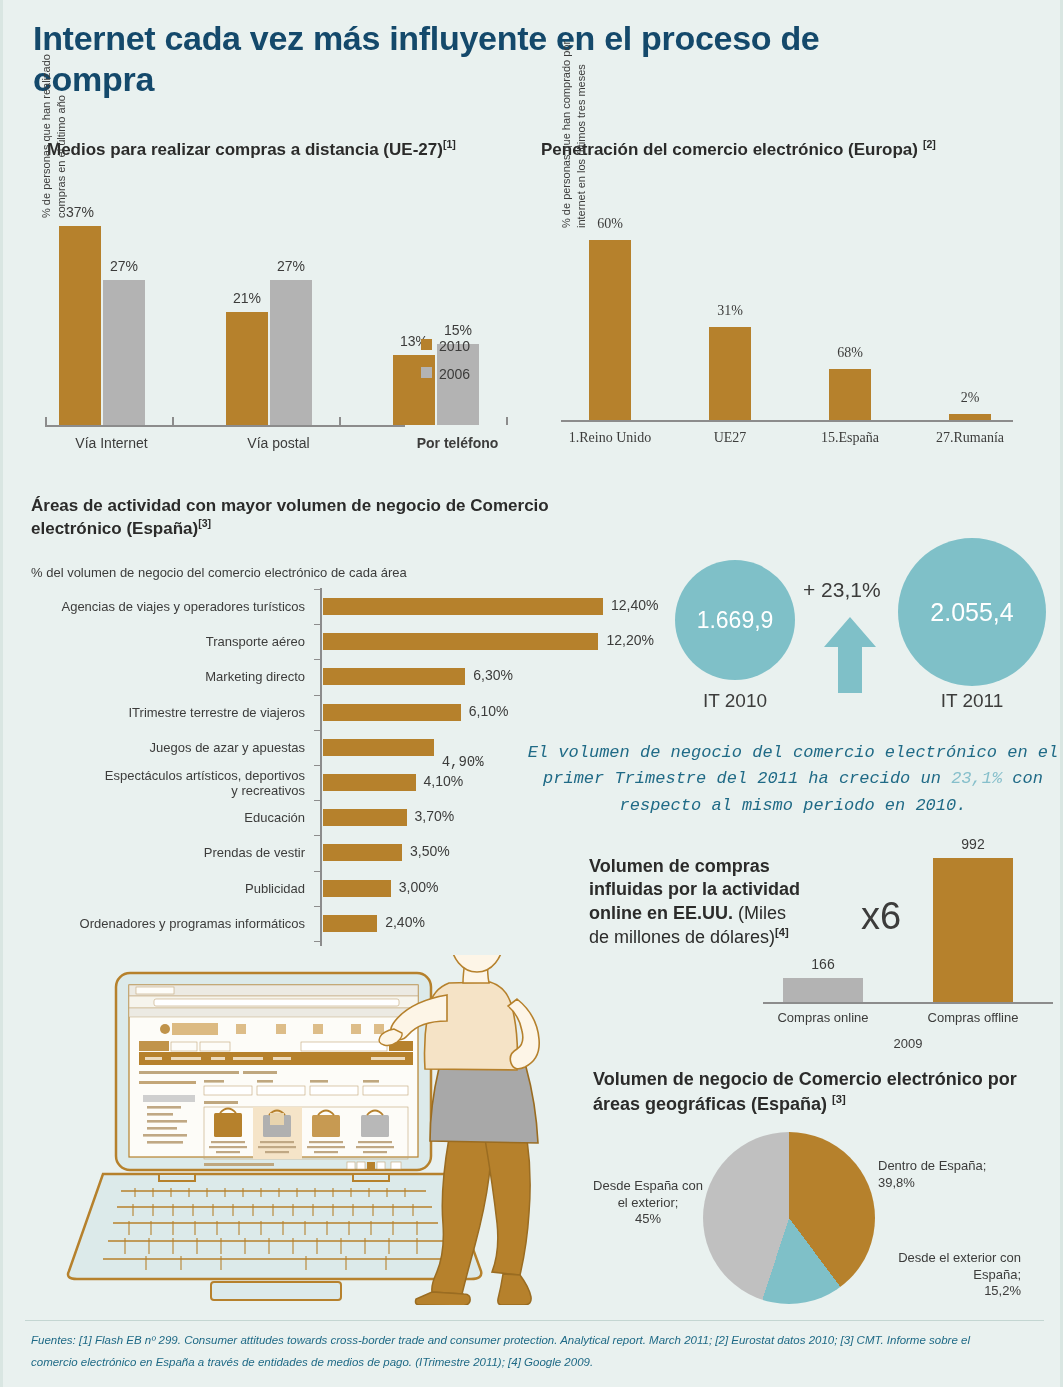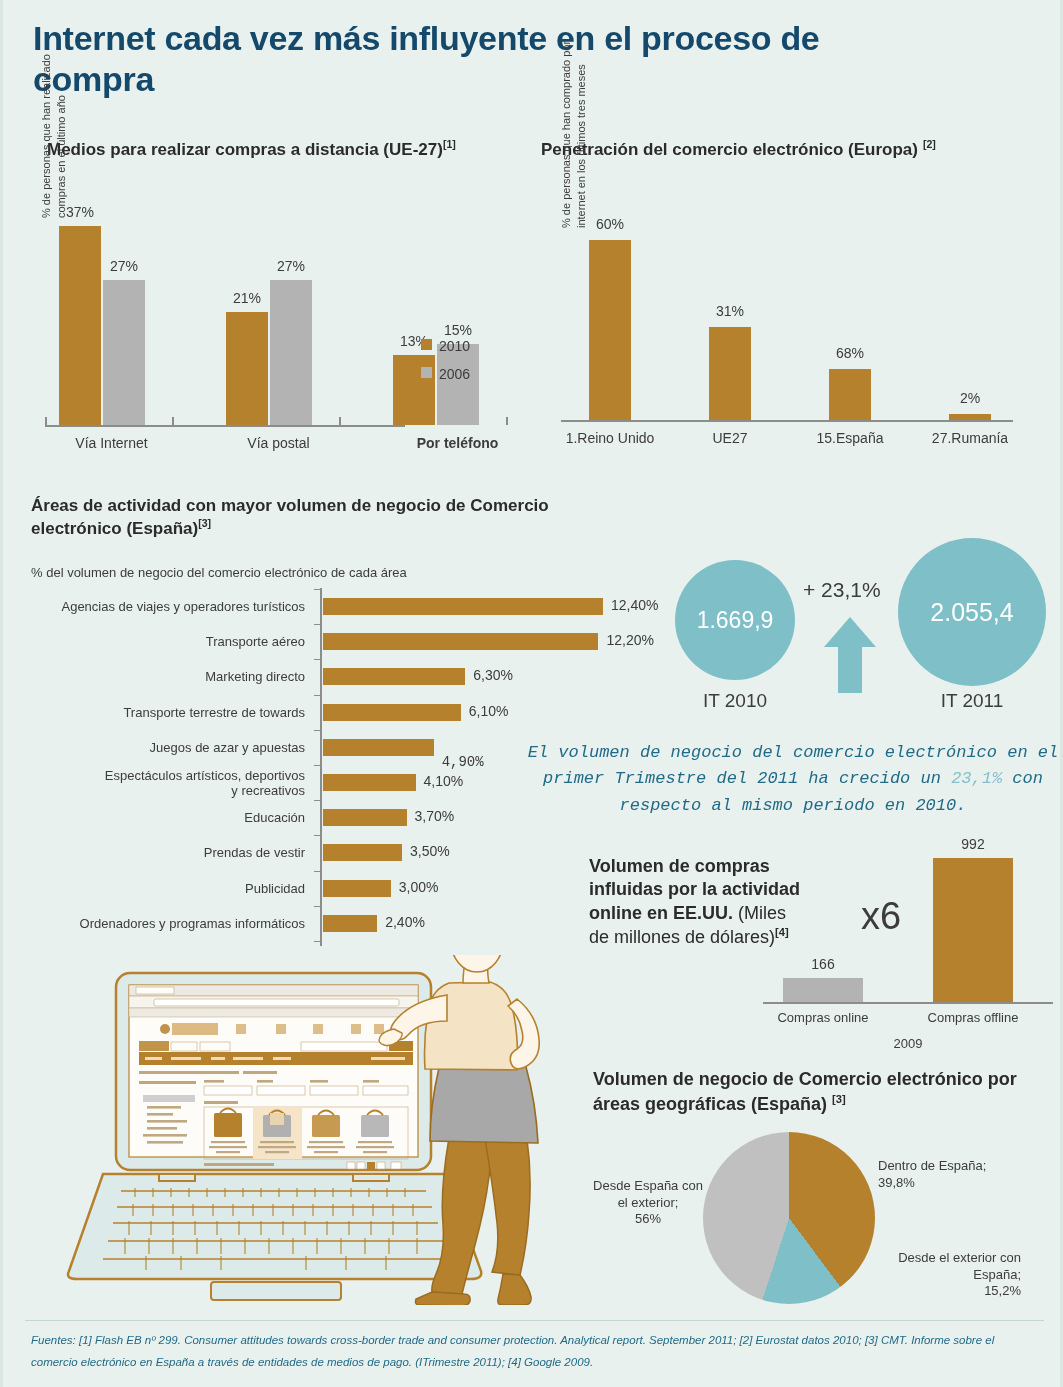--- a/index.html
+++ b/index.html
@@ -33,21 +33,21 @@
   }
   .axisline{position:absolute;background:#8c8c8c;}
   .bar{position:absolute;bottom:0;}
   .barlabel{position:absolute;font-size:14px;color:#3c3c3b;text-align:center;}
   .catlabel{position:absolute;font-size:14px;color:#3c3c3b;text-align:center;}
   .legend-item{position:absolute;font-size:14px;color:#3c3c3b;}
   .legend-sw{display:inline-block;width:11px;height:11px;margin-right:7px;vertical-align:1px;}
 
   
   #chart2-title{position:absolute;left:538px;top:138px;font-size:17px;}
-  #chart2{position:absolute;left:538px;top:170px;width:500px;height:290px;}
+  #chart2{position:absolute;left:538px;top:170px;width:500px;height:290px;font-family:Liberation Serif, serif;}
   .c2-ylab{
     position:absolute;left:556px;top:228px;width:200px;
     transform:rotate(-90deg);transform-origin:0 0;
     font-size:11px;line-height:1.35;
   }
 
   
   #chart3-title{position:absolute;left:28px;top:495px;font-size:17px;line-height:1.3;width:520px;}
   #chart3-sub{position:absolute;left:28px;top:565px;font-size:13px;color:#3c3c3b;}
   #chart3{position:absolute;left:28px;top:588px;width:560px;height:370px;}
@@ -158,21 +158,21 @@
       <div class="hb-val" style="left: 580px; top: 9px;">12,40%</div>
       <div class="hb-tick" style="top: 36.2px;"></div>
       <div class="hb-label" style="top: 46.2px;">Transporte aéreo</div>
       <div class="hb-bar" style="top: 45.2px; width: 275.484px;"></div>
       <div class="hb-val" style="left: 575.484px; top: 44.2px;">12,20%</div>
       <div class="hb-tick" style="top: 71.4px;"></div>
       <div class="hb-label" style="top: 81.4px;">Marketing directo</div>
       <div class="hb-bar" style="top: 80.4px; width: 142.258px;"></div>
       <div class="hb-val" style="left: 442.258px; top: 79.4px;">6,30%</div>
       <div class="hb-tick" style="top: 106.6px;"></div>
-      <div class="hb-label" style="top: 116.6px;">Transporte terrestre de towards</div>
+      <div class="hb-label" style="top: 116.6px;">ITrimestre terrestre de viajeros</div>
       <div class="hb-bar" style="top: 115.6px; width: 137.742px;"></div>
       <div class="hb-val" style="left: 437.742px; top: 114.6px;">6,10%</div>
       <div class="hb-tick" style="top: 141.8px;"></div>
       <div class="hb-label" style="top: 151.8px;">Juegos de azar y apuestas</div>
       <div class="hb-bar" style="top: 150.8px; width: 110.645px;"></div>
       <div class="hb-val" style="left: 410.645px; top: 166px; font-family: Liberation Mono, monospace;">4,90%</div>
       <div class="hb-tick" style="top: 177px;"></div>
       <div class="hb-label" style="top: 180px;">
         <div>Espectáculos artísticos, deportivos</div>
         <div>y recreativos</div>
@@ -243,21 +243,21 @@
   <div class="pie-lab" style="left:875px;top:1158px;width:125px;text-align:left;">
     <div>Dentro de España;</div>
     <div>39,8%</div>
   </div>
   <div class="pie-lab" style="left:853px;top:1250px;width:165px;text-align:right;">
     <div>Desde el exterior con España;</div>
     <div>15,2%</div>
   </div>
   <div class="pie-lab" style="left:590px;top:1178px;width:110px;text-align:center;">
     <div>Desde España con el exterior;</div>
-    <div>56%</div>
+    <div>45%</div>
   </div>
 
   <svg id="illus" viewBox="0 0 520 350">
     <defs>
       <linearGradient id="none1"></linearGradient>
     </defs>
 
     <g>
       <rect x="55" y="18" width="315" height="197" rx="14" fill="#dceaea" stroke="#b6812c" stroke-width="2.5"></rect>
       <rect x="68" y="30" width="289" height="172" fill="#fdfcf8" stroke="#b6812c" stroke-width="1.2"></rect>
@@ -399,17 +399,17 @@
 
       <path d="M386 40 q-36 6 -52 26 q-8 10 -1 16 q7 6 14 -2 q12 -14 39 -14 z" fill="#fdf5e7" stroke="#b6812c" stroke-width="1.6"></path>
       <path d="M333 74 q-11 2 -14 8 q-3 6 4 8 q6 2 13 -3 q6 -5 5 -9 z" fill="#fdf5e7" stroke="#b6812c" stroke-width="1.4"></path>
 
       <path d="M456 44 q20 16 22 40 q2 20 -14 28 q-11 5 -14 -4 q-3 -9 6 -14 q8 -5 5 -18 q-3 -16 -14 -25 z" fill="#fdf5e7" stroke="#b6812c" stroke-width="1.6"></path>
     </g>
   </svg>
 
   <div id="footer-rule"></div>
   <div id="footer">
-    <div>Fuentes: [1] Flash EB nº 299. Consumer attitudes towards cross-border trade and consumer protection. Analytical report. September 2011;  [2] Eurostat datos 2010;  [3] CMT. Informe sobre el</div>
+    <div>Fuentes: [1] Flash EB nº 299. Consumer attitudes towards cross-border trade and consumer protection. Analytical report. March 2011;  [2] Eurostat datos 2010;  [3] CMT. Informe sobre el</div>
     <div>comercio electrónico en España a través de entidades de medios de pago. (ITrimestre 2011);  [4] Google 2009.</div>
   </div>
 
 </div>
 
 </body></html>

